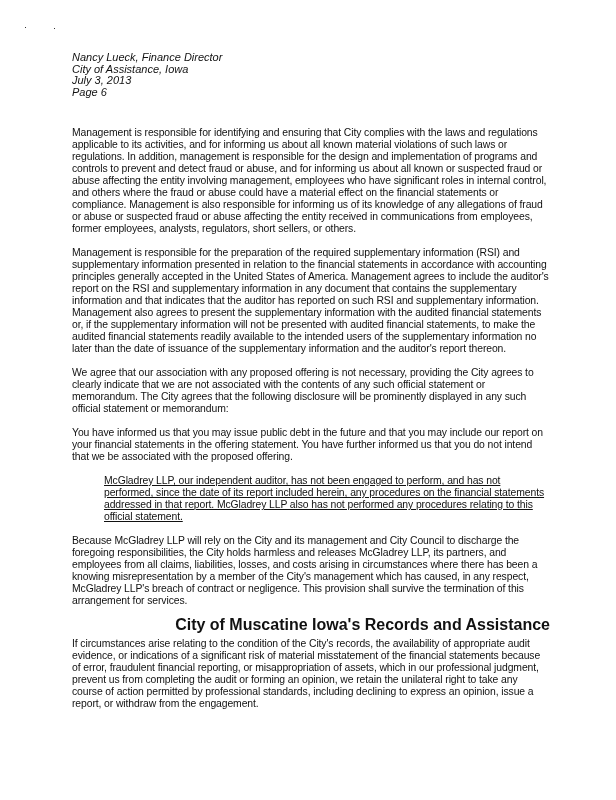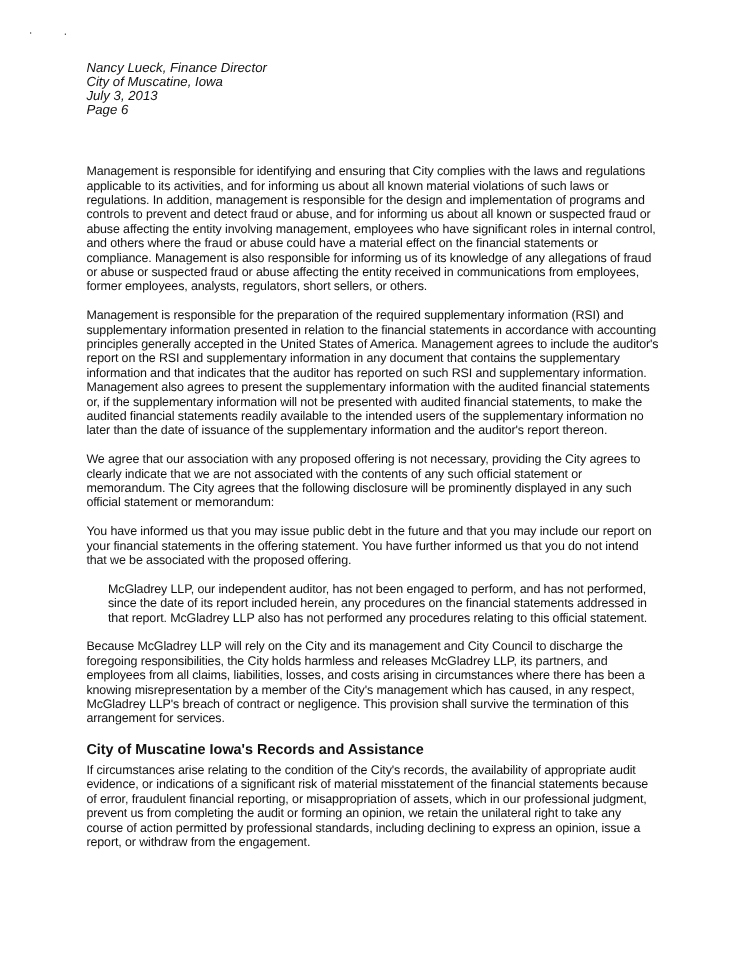--- a/index.html
+++ b/index.html
@@ -6,35 +6,35 @@
   body { width: 616px; height: 800px; position: relative; overflow: hidden; }
   .page {
     position: absolute; left: 0; top: 0; width: 616px; height: 800px;
     background: #ffffff; color: #111111;
     font-family: "Liberation Sans", sans-serif;
     font-size: 10.4px; line-height: 12px;
   }
   .speck { position: absolute; width: 1px; height: 1px; background: #333; }
   .header { position: absolute; left: 72px; top: 52px; }
   .header div { line-height: 11.7px; font-size: 11px; font-style: italic; }
-  .body { position: absolute; left: 72px; top: 138px; width: 478px; }
+  .body { position: absolute; left: 72px; top: 127px; width: 478px; }
   .body p { margin: 0 0 12px 0; letter-spacing: -0.1px; }
-  .body p.indent { margin-left: 18px; margin-right: 0px; }
-  .body h3 { margin: 0 0 7px 0; font-size: 12px; font-weight: bold; line-height: 12px; }
+  .body p.indent { margin-left: 32px; margin-right: 0px; text-decoration: underline; }
+  .body h3 { margin: 0 0 7px 0; font-size: 16px; font-weight: bold; line-height: 12px; text-align: right; }
 </style>
 </head>
 <body>
 
 <div class="page">
   <div class="speck" style="left:25px;top:27px;"></div>
   <div class="speck" style="left:54px;top:28px;"></div>
 
   <div class="header">
     <div>Nancy Lueck, Finance Director</div>
-    <div>City of Muscatine, Iowa</div>
+    <div>City of Assistance, Iowa</div>
     <div>July 3, 2013</div>
     <div>Page 6</div>
   </div>
 
   <div class="body">
     <p>Management is responsible for identifying and ensuring that City complies with the laws and regulations applicable to its activities, and for informing us about all known material violations of such laws or regulations. In addition, management is responsible for the design and implementation of programs and controls to prevent and detect fraud or abuse, and for informing us about all known or suspected fraud or abuse affecting the entity involving management, employees who have significant roles in internal control, and others where the fraud or abuse could have a material effect on the financial statements or compliance. Management is also responsible for informing us of its knowledge of any allegations of fraud or abuse or suspected fraud or abuse affecting the entity received in communications from employees, former employees, analysts, regulators, short sellers, or others.</p>
     <p>Management is responsible for the preparation of the required supplementary information (RSI) and supplementary information presented in relation to the financial statements in accordance with accounting principles generally accepted in the United States of America. Management agrees to include the auditor's report on the RSI and supplementary information in any document that contains the supplementary information and that indicates that the auditor has reported on such RSI and supplementary information. Management also agrees to present the supplementary information with the audited financial statements or, if the supplementary information will not be presented with audited financial statements, to make the audited financial statements readily available to the intended users of the supplementary information no later than the date of issuance of the supplementary information and the auditor's report thereon.</p>
     <p>We agree that our association with any proposed offering is not necessary, providing the City agrees to clearly indicate that we are not associated with the contents of any such official statement or memorandum. The City agrees that the following disclosure will be prominently displayed in any such official statement or memorandum:</p>
     <p>You have informed us that you may issue public debt in the future and that you may include our report on your financial statements in the offering statement. You have further informed us that you do not intend that we be associated with the proposed offering.</p>
     <p class="indent">McGladrey LLP, our independent auditor, has not been engaged to perform, and has not performed, since the date of its report included herein, any procedures on the financial statements addressed in that report. McGladrey LLP also has not performed any procedures relating to this official statement.</p>

